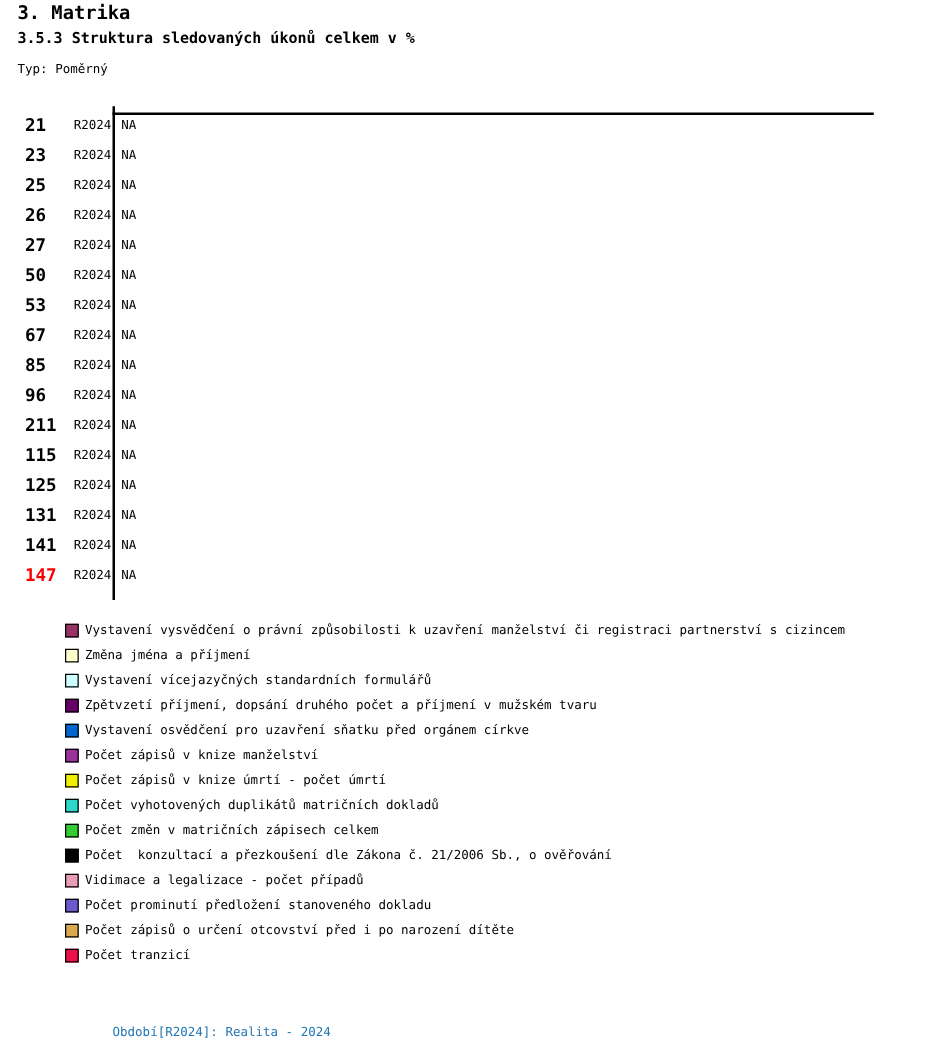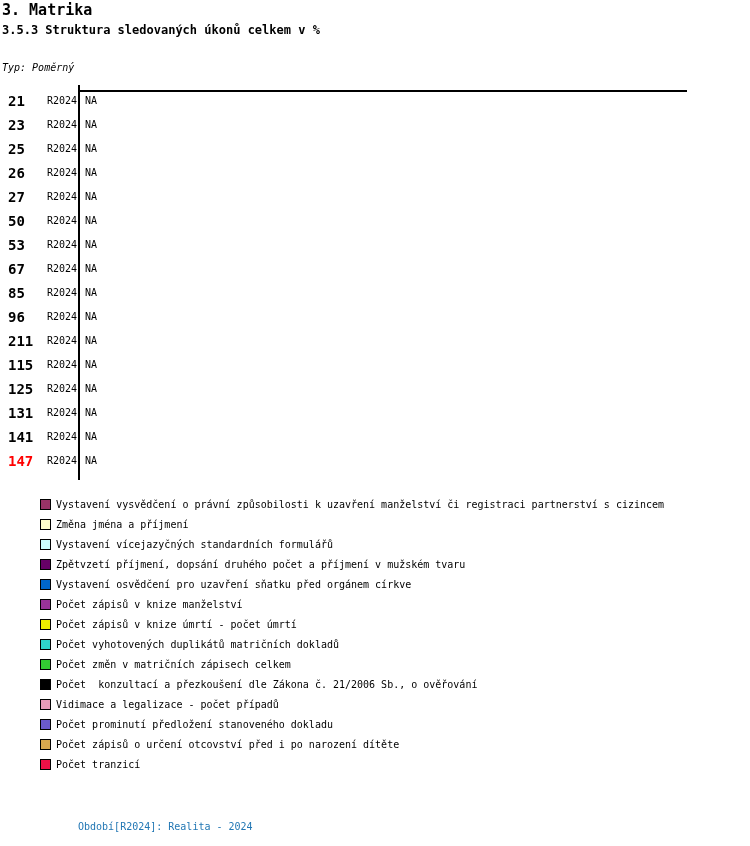--- a/index.html
+++ b/index.html
@@ -1,25 +1,25 @@
 <!DOCTYPE html>
 <html><head>
 <meta charset="utf-8">
 <style>
   html,body{margin:0;padding:0;}
   body{
     width:750px;height:846px;background:#ffffff;
     font-family:"DejaVu Sans Mono","Liberation Mono",monospace;
     color:#000;
   }
-  .page{position:relative;width:714px;height:846px;overflow:hidden;}
+  .page{position:relative;width:714px;height:846px;overflow:hidden;margin-left:12px;}
 
   .title{position:absolute;left:2px;top:1px;font-size:15px;font-weight:bold;white-space:pre;}
   .subtitle{position:absolute;left:2px;top:23px;font-size:12px;font-weight:bold;white-space:pre;}
-  .typ{position:absolute;left:2px;top:62px;font-size:10px;white-space:pre;font-style:italic;}
+  .typ{position:absolute;left:2px;top:50px;font-size:10px;white-space:pre;}
 
   .vline{position:absolute;left:78px;top:85px;width:2px;height:395px;background:#000;}
   .hline{position:absolute;left:78px;top:90px;width:609px;height:2px;background:#000;}
 
   .rows{position:absolute;left:0;top:89px;width:750px;}
   .row{position:relative;height:24px;}
   .row span{position:absolute;top:0;line-height:24px;white-space:pre;}
   .num{left:8px;font-size:14px;font-weight:bold;}
   .num.red{color:#FF0000;}
   .per{left:47px;font-size:10px;}

